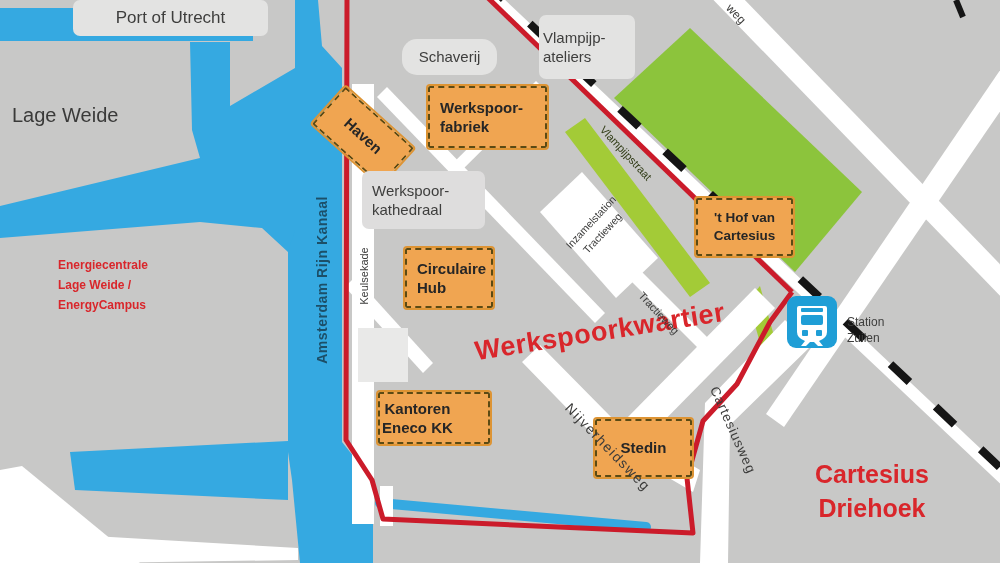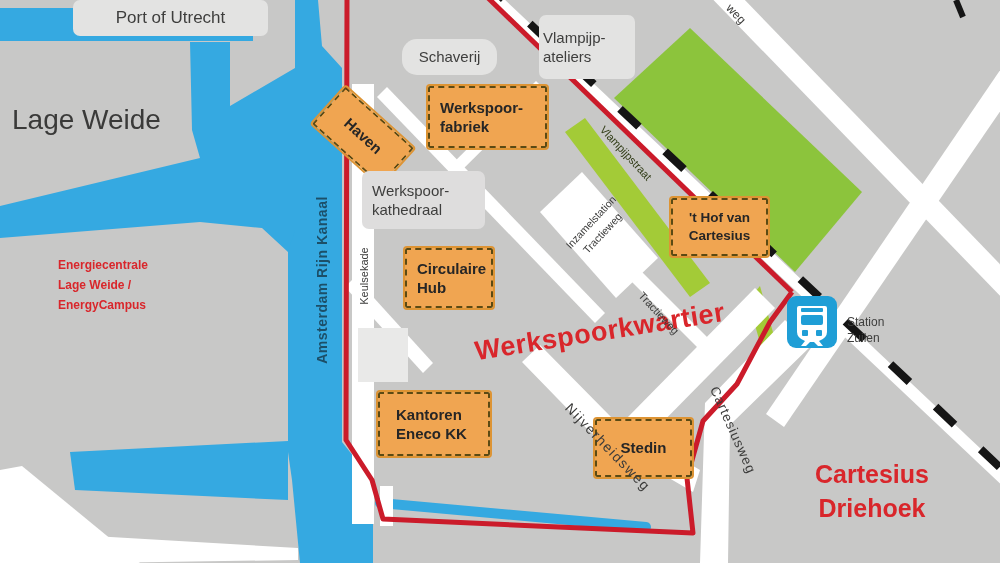--- a/index.html
+++ b/index.html
@@ -74,21 +74,21 @@
       <line x1="956" y1="0" x2="963" y2="17" stroke="#151515" stroke-width="6"></line>
     </g>
 
     <polyline points="792,292 770,322 737,384 703,421 687,478 693,533 383,519 372,480 346,440 347,-5" fill="none" stroke="#cb1b2a" stroke-width="5" stroke-linejoin="round"></polyline>
   </svg>
 
   <div class="gbox center abs" style="left:73px;top:0;width:195px;height:36px;font-size:17px;">
     <span>Port of Utrecht</span>
   </div>
 
-  <div class="maplabel" style="left:12px;top:104px;font-size:28px;color:#3a3a39;">Lage Weide</div>
+  <div class="maplabel" style="left:12px;top:104px;font-size:20px;color:#3a3a39;">Lage Weide</div>
 
   <div class="maplabel pre redtxt" style="left:58px;top:256px;font-size:12px;line-height:1.65;">Energiecentrale
 Lage Weide /
 EnergyCampus</div>
 
   <div class="maplabel rot" style="left:322px;top:280px;transform:translate(-50%,-50%) rotate(-90deg);font-size:14px;font-weight:bold;color:#1c4f68;letter-spacing:.5px;white-space:nowrap;">Amsterdam Rijn Kanaal</div>
 
   <div class="maplabel rot" style="left:364px;top:276px;transform:translate(-50%,-50%) rotate(-90deg);font-size:11px;white-space:nowrap;">Keulsekade</div>
 
   <div class="obox center" style="left:317px;top:111px;width:92px;height:50px;transform:rotate(42deg);">
@@ -98,30 +98,30 @@
   <div class="obox pre" style="left:428px;top:86px;width:119px;height:62px;padding-left:10px;">
     <span class="pre">Werkspoor-
 fabriek</span>
   </div>
 
   <div class="obox pre" style="left:405px;top:248px;width:88px;height:60px;padding-left:10px;">
     <span class="pre">Circulaire
 Hub</span>
   </div>
 
-  <div class="obox pre" style="left:378px;top:392px;width:112px;height:64px;padding-left:16px;">
+  <div class="obox pre" style="left:378px;top:392px;width:112px;height:52px;padding-left:2px;text-align:center;">
     <span class="pre">Kantoren
 Eneco KK</span>
   </div>
 
   <div class="obox center" style="left:595px;top:371px;width:97px;height:58px;margin-top:48px;">
     <span>Stedin</span>
   </div>
 
-  <div class="obox center pre" style="left:671px;top:198px;width:97px;height:58px;font-size:13.5px;">
+  <div class="obox center pre" style="left:696px;top:198px;width:97px;height:58px;font-size:13.5px;">
     <span class="pre">'t Hof van
 Cartesius</span>
   </div>
 
   <div class="gbox center" style="left:402px;top:39px;width:95px;height:36px;border-radius:15px;">
     <span>Schaverij</span>
   </div>
 
   <div class="gbox pre" style="left:527px;top:15px;width:96px;height:64px;padding-left:4px;margin-left:12px;">
     <span class="pre">Vlampijp-

